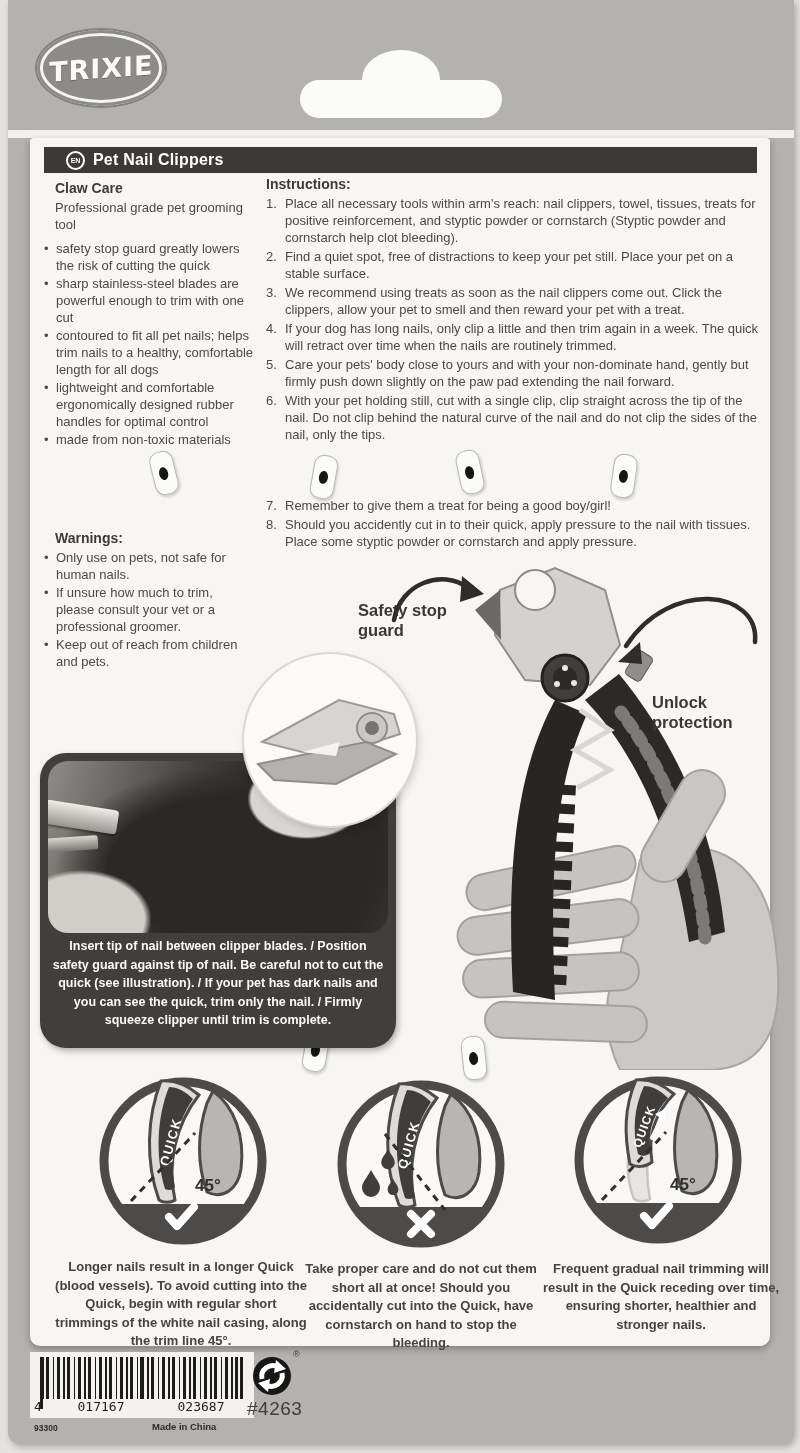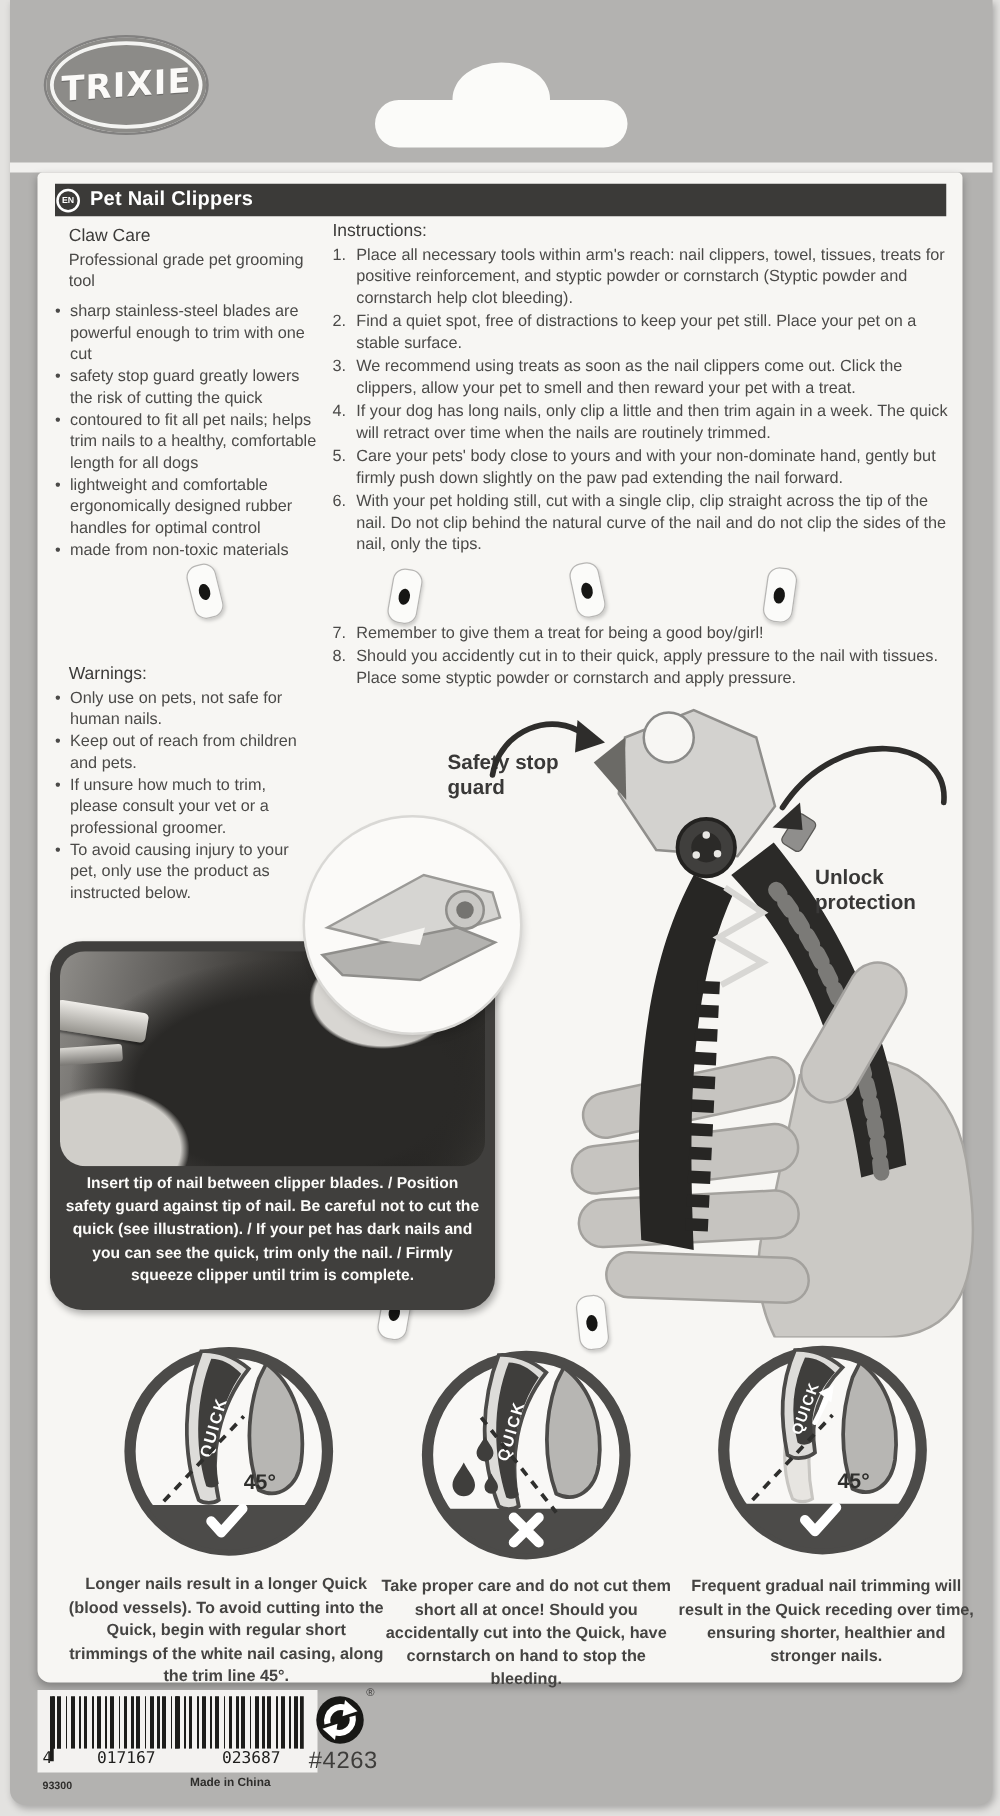--- a/index.html
+++ b/index.html
@@ -14,26 +14,26 @@
   .logo span{color:#fbfaf8;font-family:"DejaVu Sans",sans-serif;font-weight:bold;
              font-size:27px;letter-spacing:1px;transform:rotate(-4deg) skewX(-4deg);
              text-shadow:0 1px 0 rgba(90,90,88,.6)}
   .slot-bar{position:absolute;left:300px;top:80px;width:202px;height:38px;border-radius:19px;background:#fbfbf9}
   .slot-bump{position:absolute;left:362px;top:50px;width:78px;height:58px;border-radius:50%;background:#fbfbf9}
   .shine{position:absolute;left:8px;top:130px;width:786px;height:8px;background:#f1f0ee}
   .card{position:absolute;left:30px;top:138px;width:740px;height:1208px;background:#f7f6f3;
         border-radius:4px 4px 10px 10px;box-shadow:0 3px 7px rgba(0,0,0,.28)}
   
   .titlebar{position:absolute;left:44px;top:147px;width:713px;height:26px;background:#3b3a38;
-            display:flex;align-items:center;gap:8px;padding-left:1px;box-sizing:border-box}
+            display:flex;align-items:center;gap:8px;padding-left:22px;box-sizing:border-box}
   .en-badge{width:15px;height:15px;border:2px solid #fff;border-radius:50%;color:#fff;flex:none;
             font-size:7px;font-weight:bold;display:flex;align-items:center;justify-content:center}
   .title{color:#fff;font-size:16px;font-weight:bold;letter-spacing:.2px}
   
-  .h{position:absolute;font-weight:normal;color:#3c3b39;font-size:14px}
+  .h{position:absolute;font-weight:bold;color:#3c3b39;font-size:14px}
   .txt{font-size:13px;line-height:17px;color:#4b4a48}
   .col-l{width:210px}
   .bullets .li{position:relative;padding-left:13px;margin-bottom:1px}
   .bullets .li::before{content:"\2022";position:absolute;left:1px;top:0}
   .ins{position:absolute;left:266px;width:496px}
   .ins-item{display:flex;margin-bottom:2px}
   .ins-item .n{width:19px;flex:none}
   .ins-item .t{flex:1}
   
   .tab{position:absolute;width:22px;height:42px;background:rgba(251,251,249,.95);
@@ -97,32 +97,31 @@
   <div class="card"></div>
 
   <div class="titlebar">
     <span class="en-badge">EN</span>
     <span class="title">Pet Nail Clippers</span>
   </div>
 
   <div class="h" style="left:55px;top:180px">Claw Care</div>
   <div class="txt col-l" style="position:absolute;left:55px;top:199px">Professional grade pet grooming tool</div>
   <div class="txt col-l bullets" style="position:absolute;left:43px;top:240px">
+    <div class="li">safety stop guard greatly lowers the risk of cutting the quick</div>
     <div class="li">sharp stainless-steel blades are powerful enough to trim with one cut</div>
-    <div class="li">safety stop guard greatly lowers the risk of cutting the quick</div>
     <div class="li">contoured to fit all pet nails; helps trim nails to a healthy, comfortable length for all dogs</div>
     <div class="li">lightweight and comfortable ergonomically designed rubber handles for optimal control</div>
     <div class="li">made from non-toxic materials</div>
   </div>
   <div class="h" style="left:55px;top:530px">Warnings:</div>
   <div class="txt col-l bullets" style="position:absolute;left:43px;top:549px">
     <div class="li">Only use on pets, not safe for human nails.</div>
+    <div class="li">If unsure how much to trim, please consult your vet or a professional groomer.</div>
     <div class="li">Keep out of reach from children and pets.</div>
-    <div class="li">If unsure how much to trim, please consult your vet or a professional groomer.</div>
-    <div class="li">To avoid causing injury to your pet, only use the product as instructed below.</div>
   </div>
 
   <div class="h" style="left:266px;top:176px">Instructions:</div>
   <div class="ins txt" style="top:195px">
     <div class="ins-item">
       <span class="n">1.</span>
       <span class="t">Place all necessary tools within arm's reach: nail clippers, towel, tissues, treats for positive reinforcement, and styptic powder or cornstarch (Styptic powder and cornstarch help clot bleeding).</span>
     </div>
     <div class="ins-item">
       <span class="n">2.</span>

